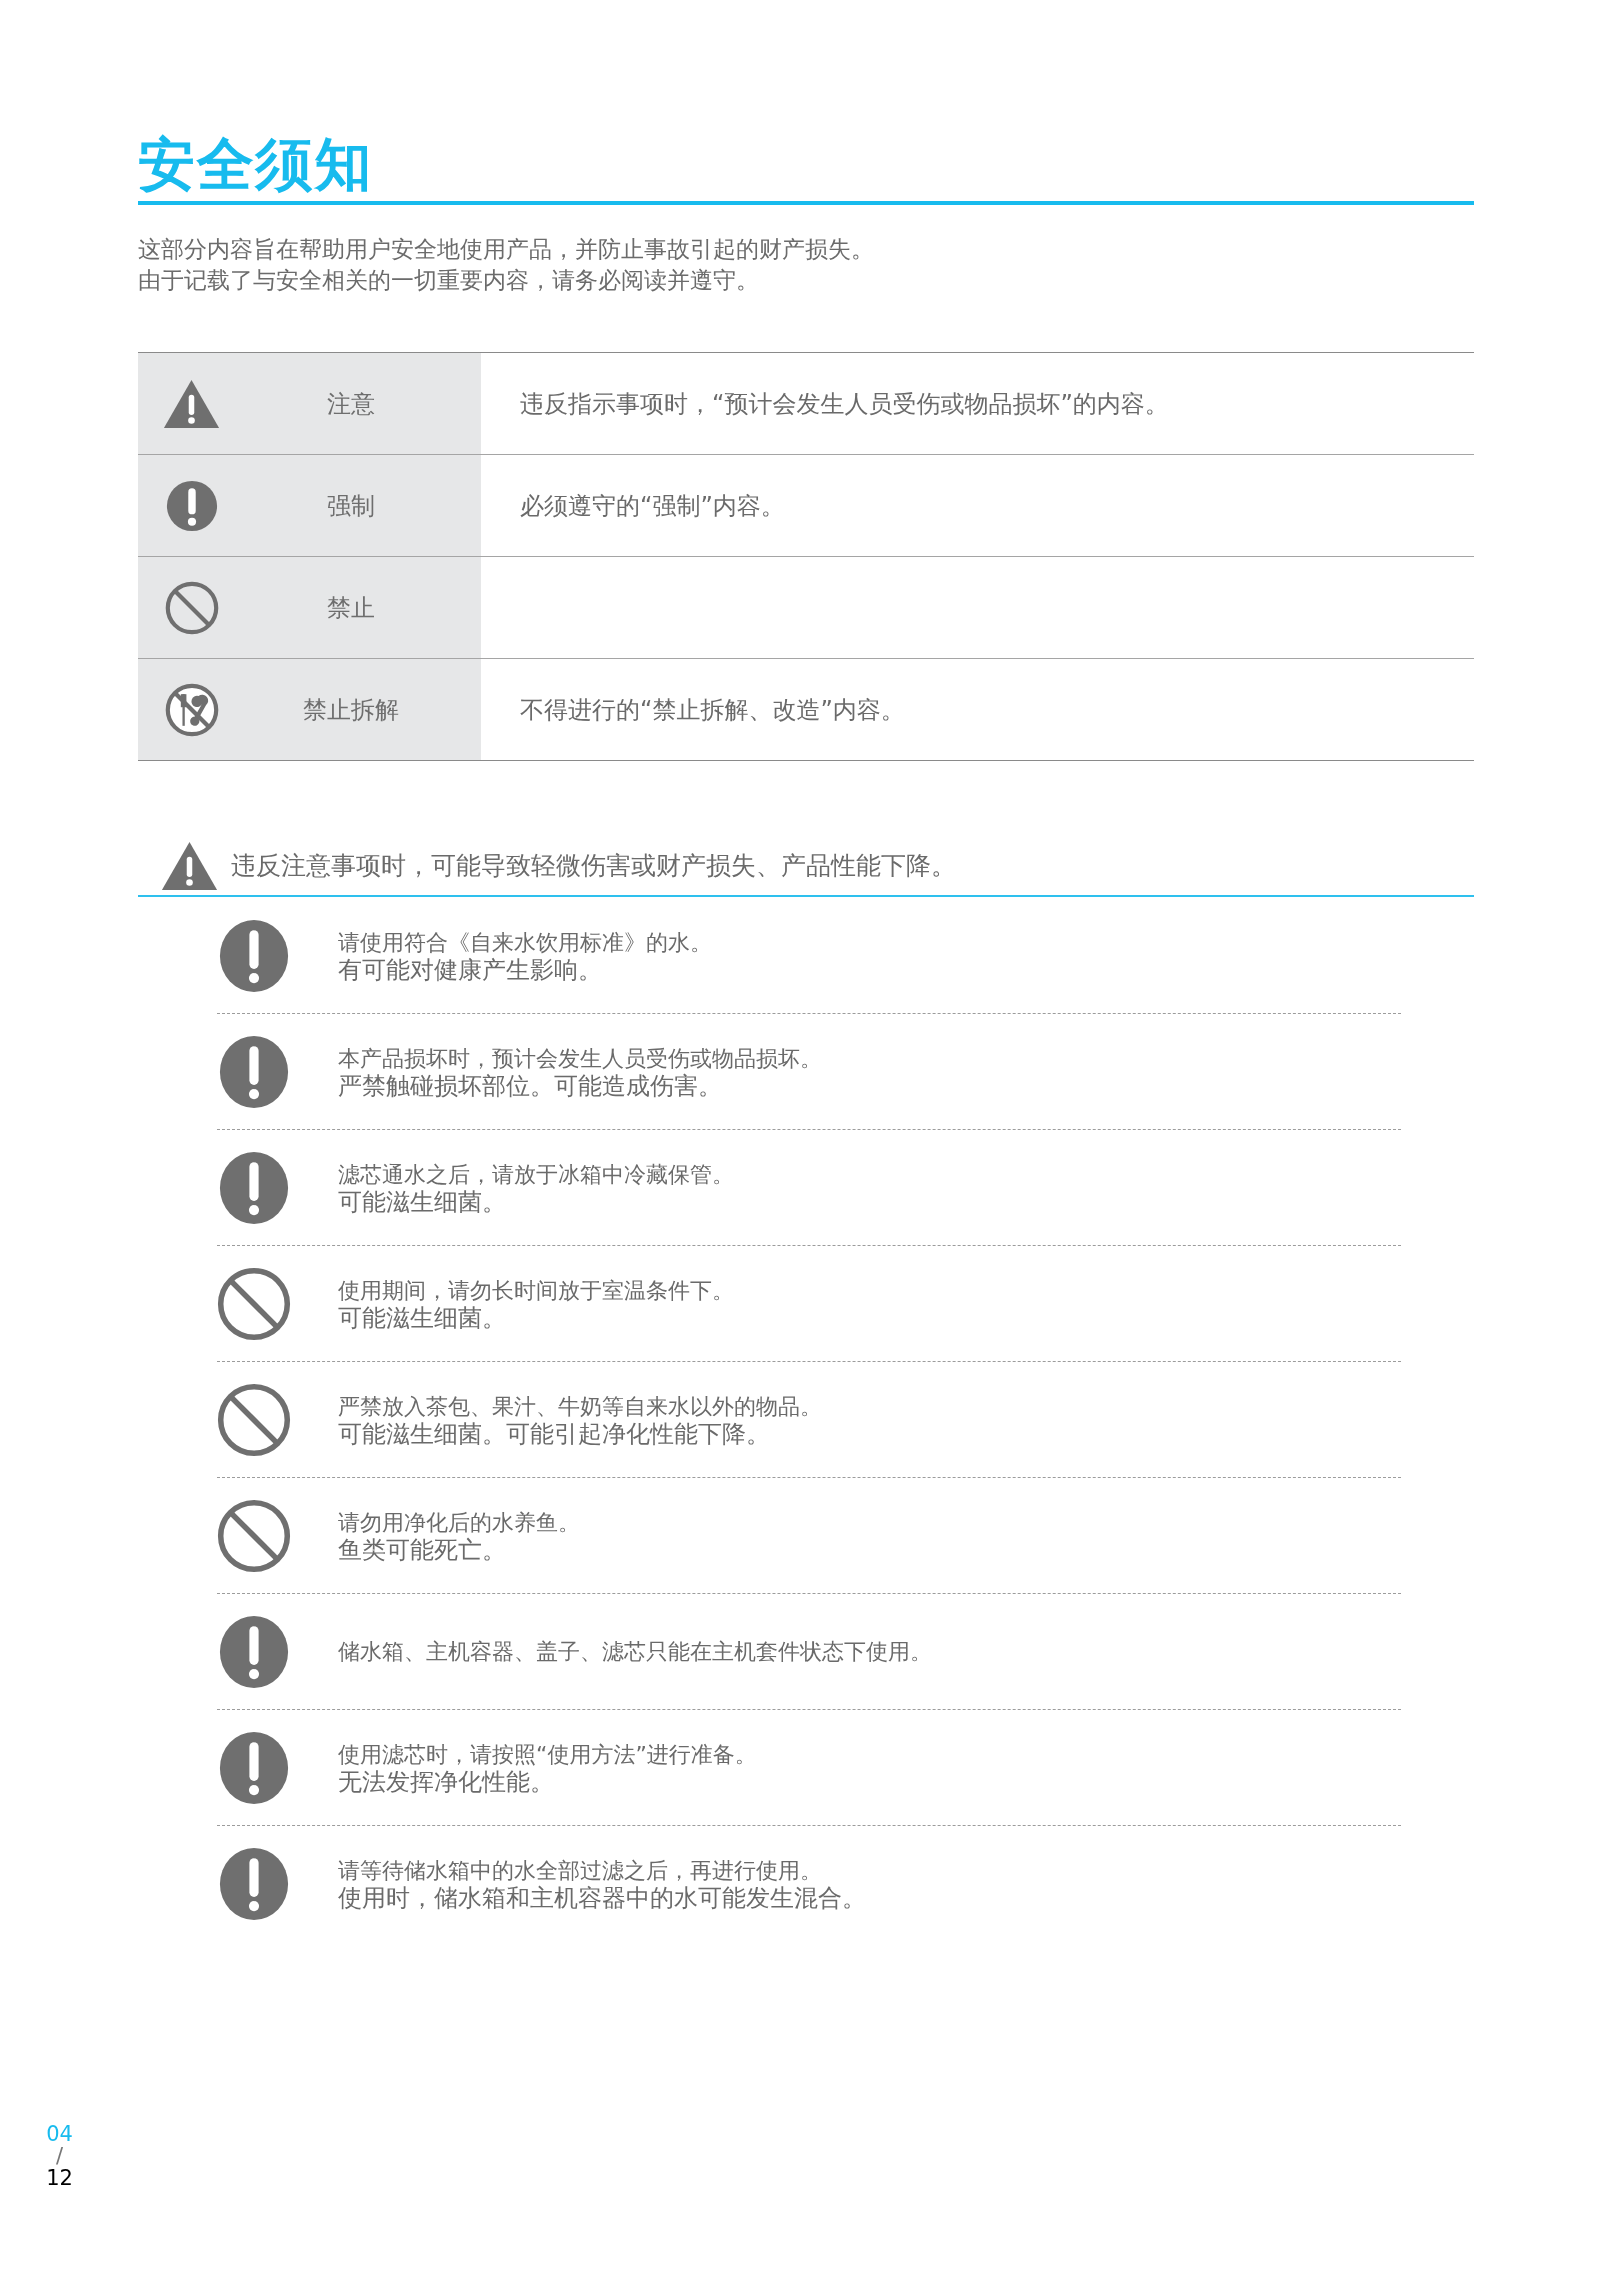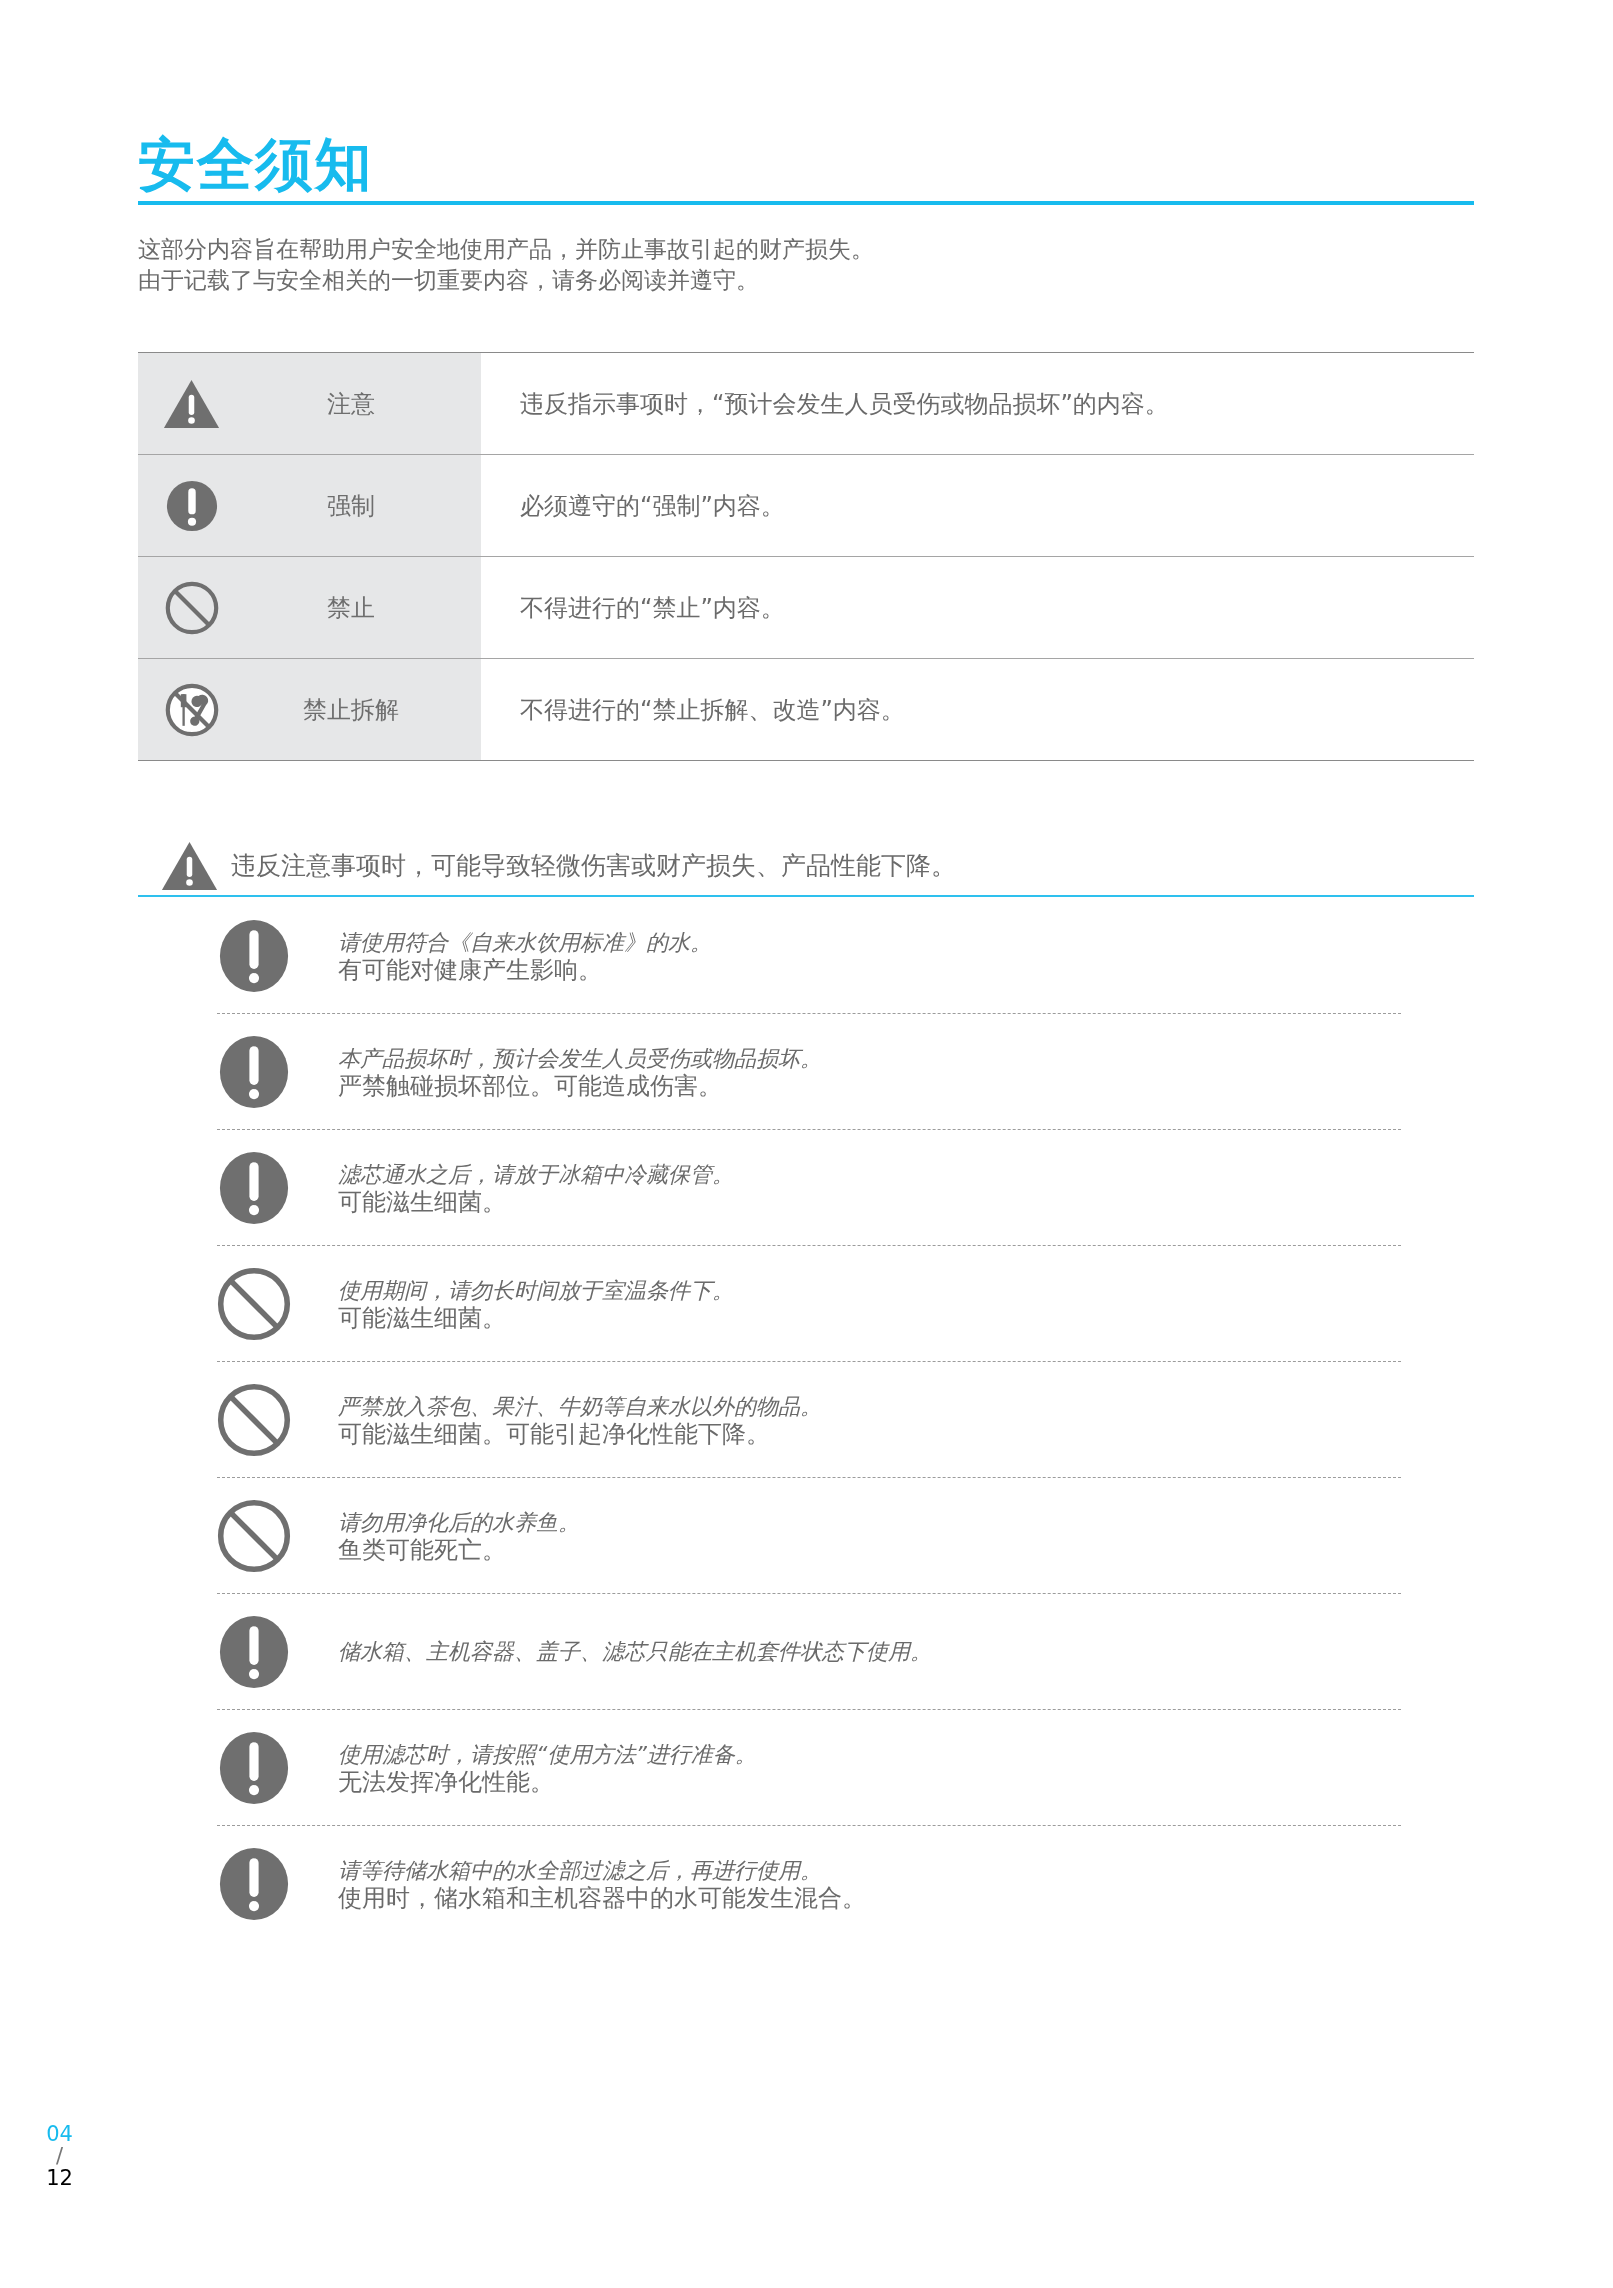--- a/index.html
+++ b/index.html
@@ -72,21 +72,21 @@
       height: 116px; display: flex; align-items: center; position: relative;
       border-bottom: 1.8px dashed #9c9c9c;
       box-sizing: border-box;
     }
     .item:last-child { border-bottom: none; }
     .item .icon {
       width: 74px; height: 74px; margin-left: 0; display: flex;
       align-items: center; justify-content: center; flex-shrink: 0;
     }
     .item .body { margin-left: 47px; }
-    .item .line1 { font-size: 22px; line-height: 28px; color: #6a6a6a; white-space: nowrap; font-style: italic; }
+    .item .line1 { font-size: 22px; line-height: 28px; color: #6a6a6a; white-space: nowrap; }
     .item .line2 { font-size: 24px; line-height: 26px; color: #6a6a6a; white-space: nowrap; }
 
     .page-num {
       position: absolute; left: 41px; top: 2123px; width: 37px; text-align: center;
       font-size: 21px; line-height: 22px; font-family: "DejaVu Sans", sans-serif;
     }
     .page-num .cur { color: #17bbee; }
     .page-num .sep { color: #777; }
     .page-num .tot { color: #000000; }
   </style>
@@ -131,21 +131,20 @@
   <div class="legend-row">
     <div class="legend-key">
       <span class="legend-icon">
         <svg width="54" height="54" viewBox="0 0 58 58">
             <circle cx="29" cy="29" r="26" fill="none" stroke="#6f6f6f" stroke-width="4.5"></circle>
             <line x1="11" y1="11" x2="47" y2="47" stroke="#6f6f6f" stroke-width="4.5"></line>
           </svg>
       </span>
       <span class="legend-label">禁止</span>
     </div>
-    <div class="legend-desc">不得进行的“禁止”内容。</div>
   </div>
   <div class="legend-row">
     <div class="legend-key">
       <span class="legend-icon">
         <svg width="54" height="54" viewBox="0 0 58 58">
             <circle cx="29" cy="29" r="26" fill="#fff" stroke="#6f6f6f" stroke-width="4.5"></circle>
             <path d="M20 12 L20 46" stroke="#6f6f6f" stroke-width="2.5"></path>
             <rect x="17" y="12" width="6" height="14" fill="#6f6f6f"></rect>
             <path d="M36 14 a6 6 0 1 0 4 8 l-8 14 a5 5 0 1 0 4 2 l8 -14 a6 6 0 0 0 -8 -10z" fill="#6f6f6f"></path>
             <line x1="11" y1="11" x2="47" y2="47" stroke="#6f6f6f" stroke-width="4.5"></line>

